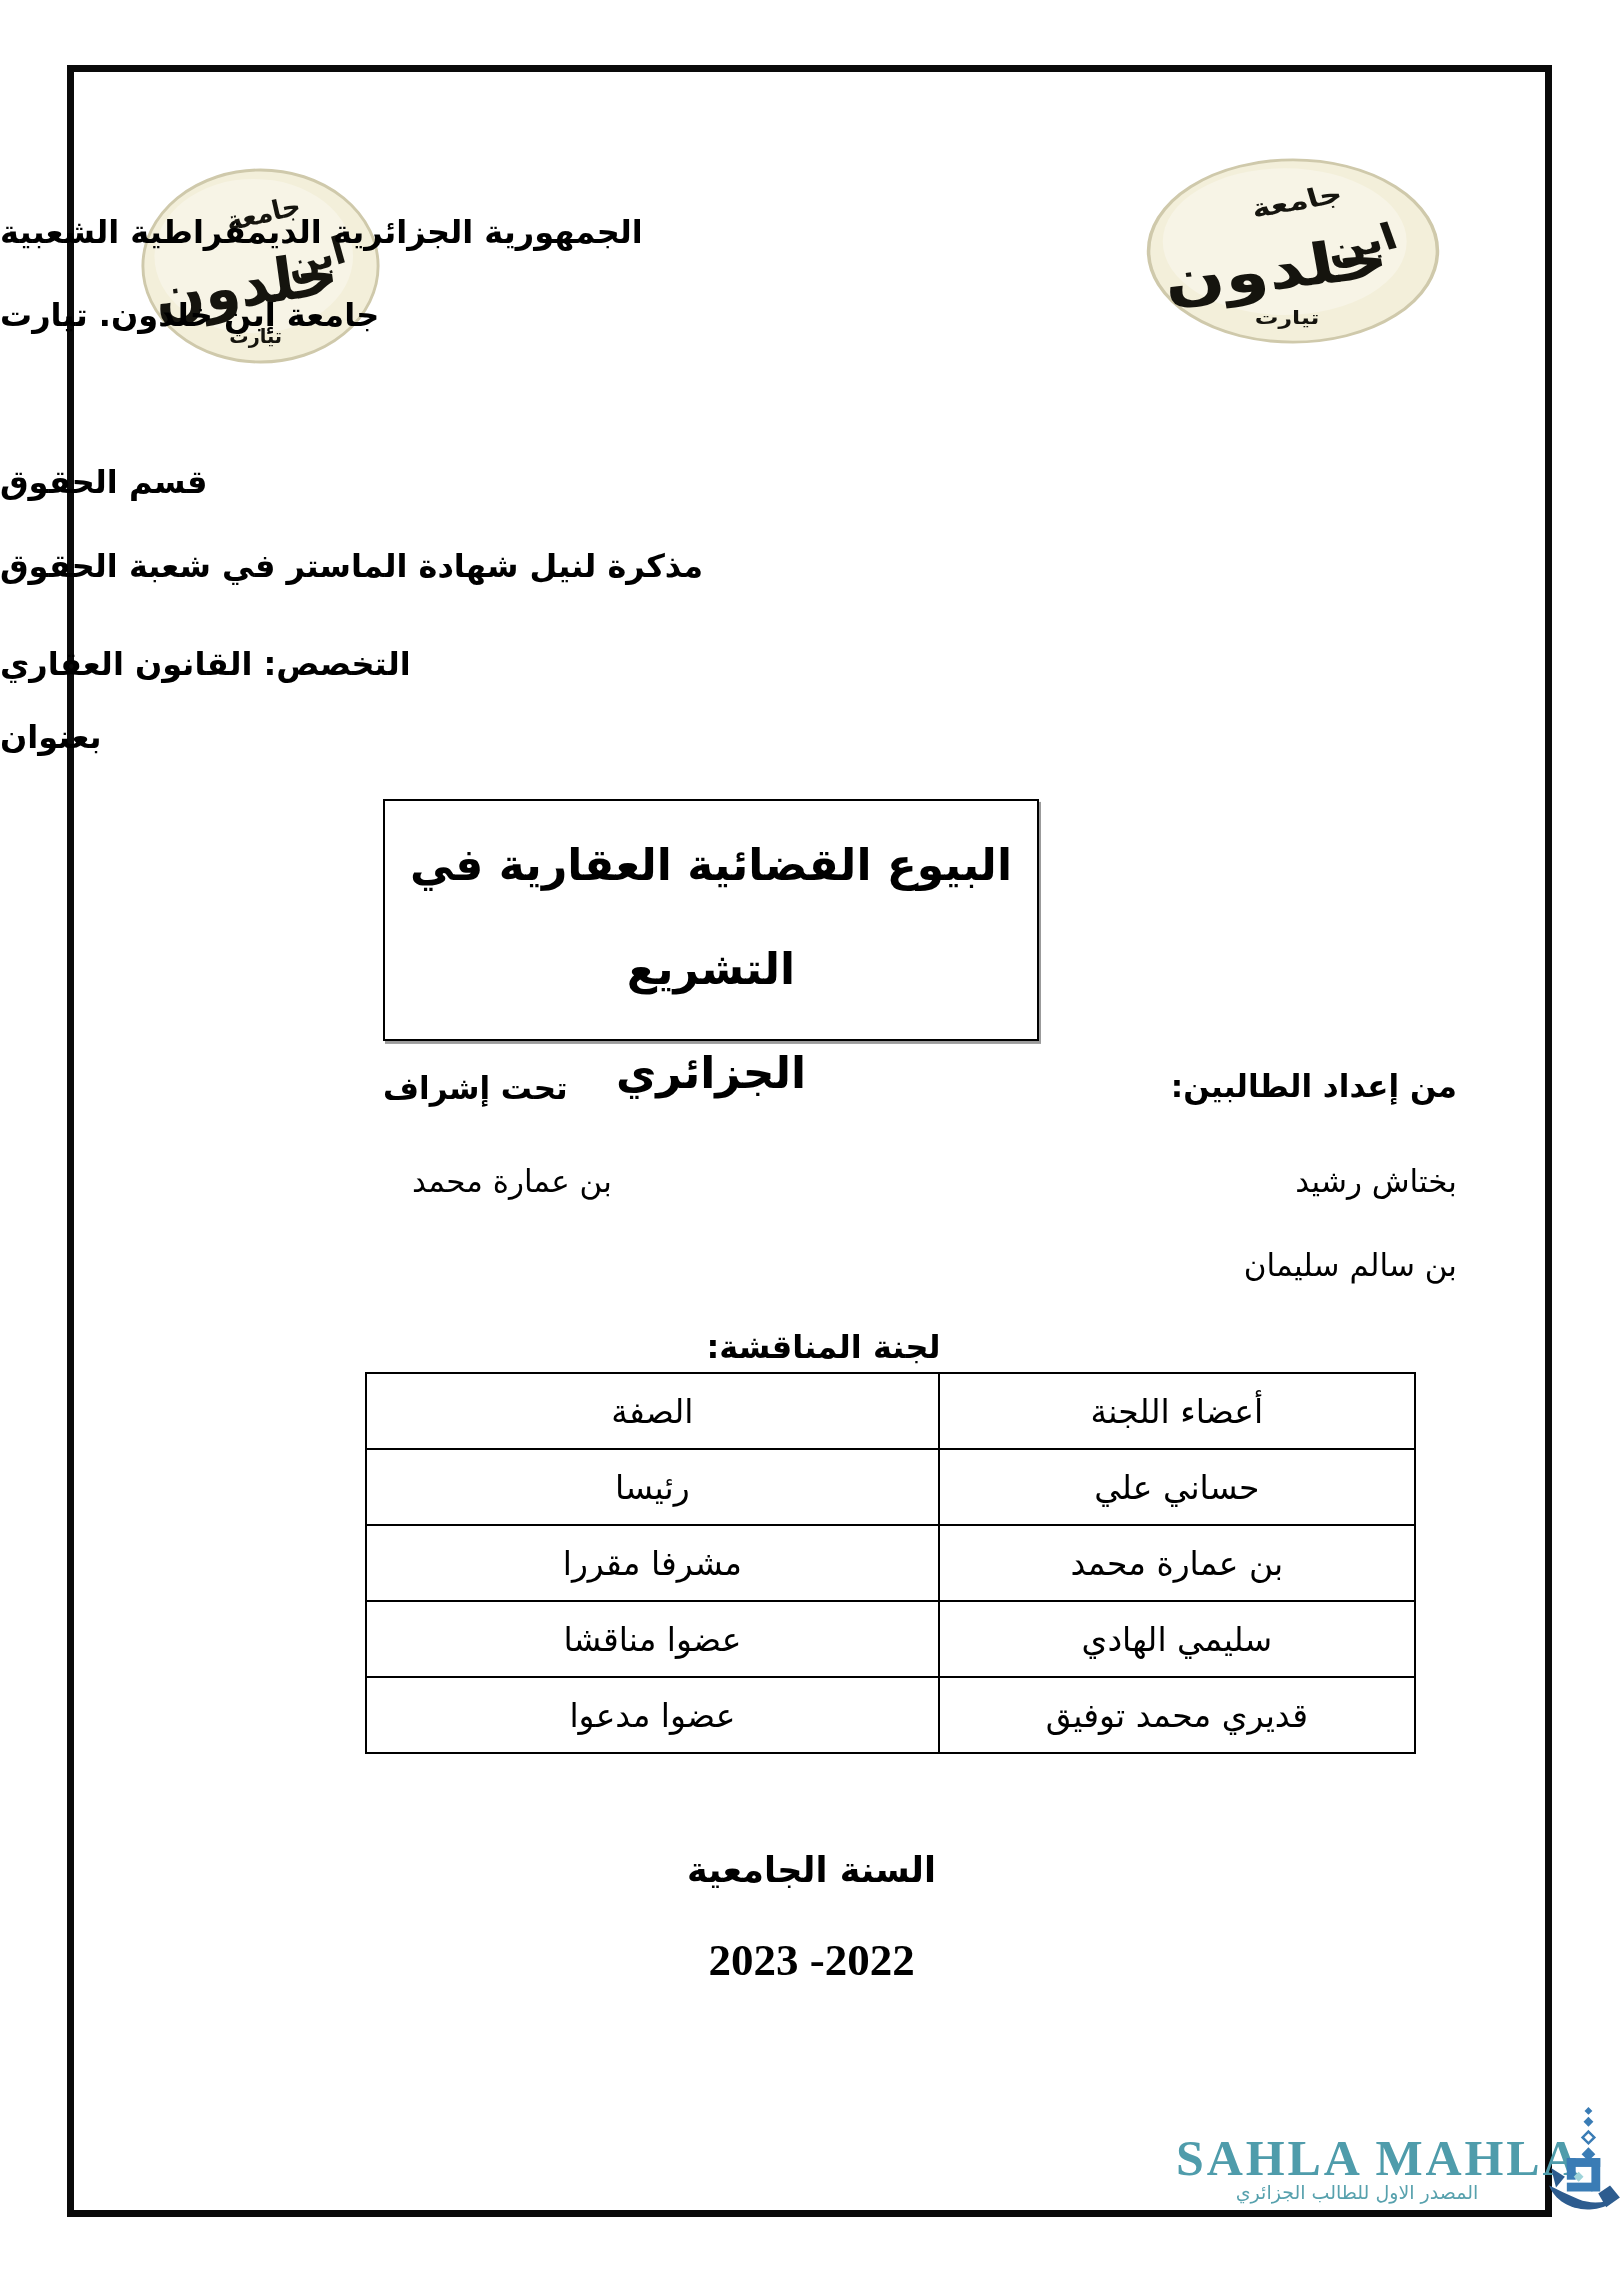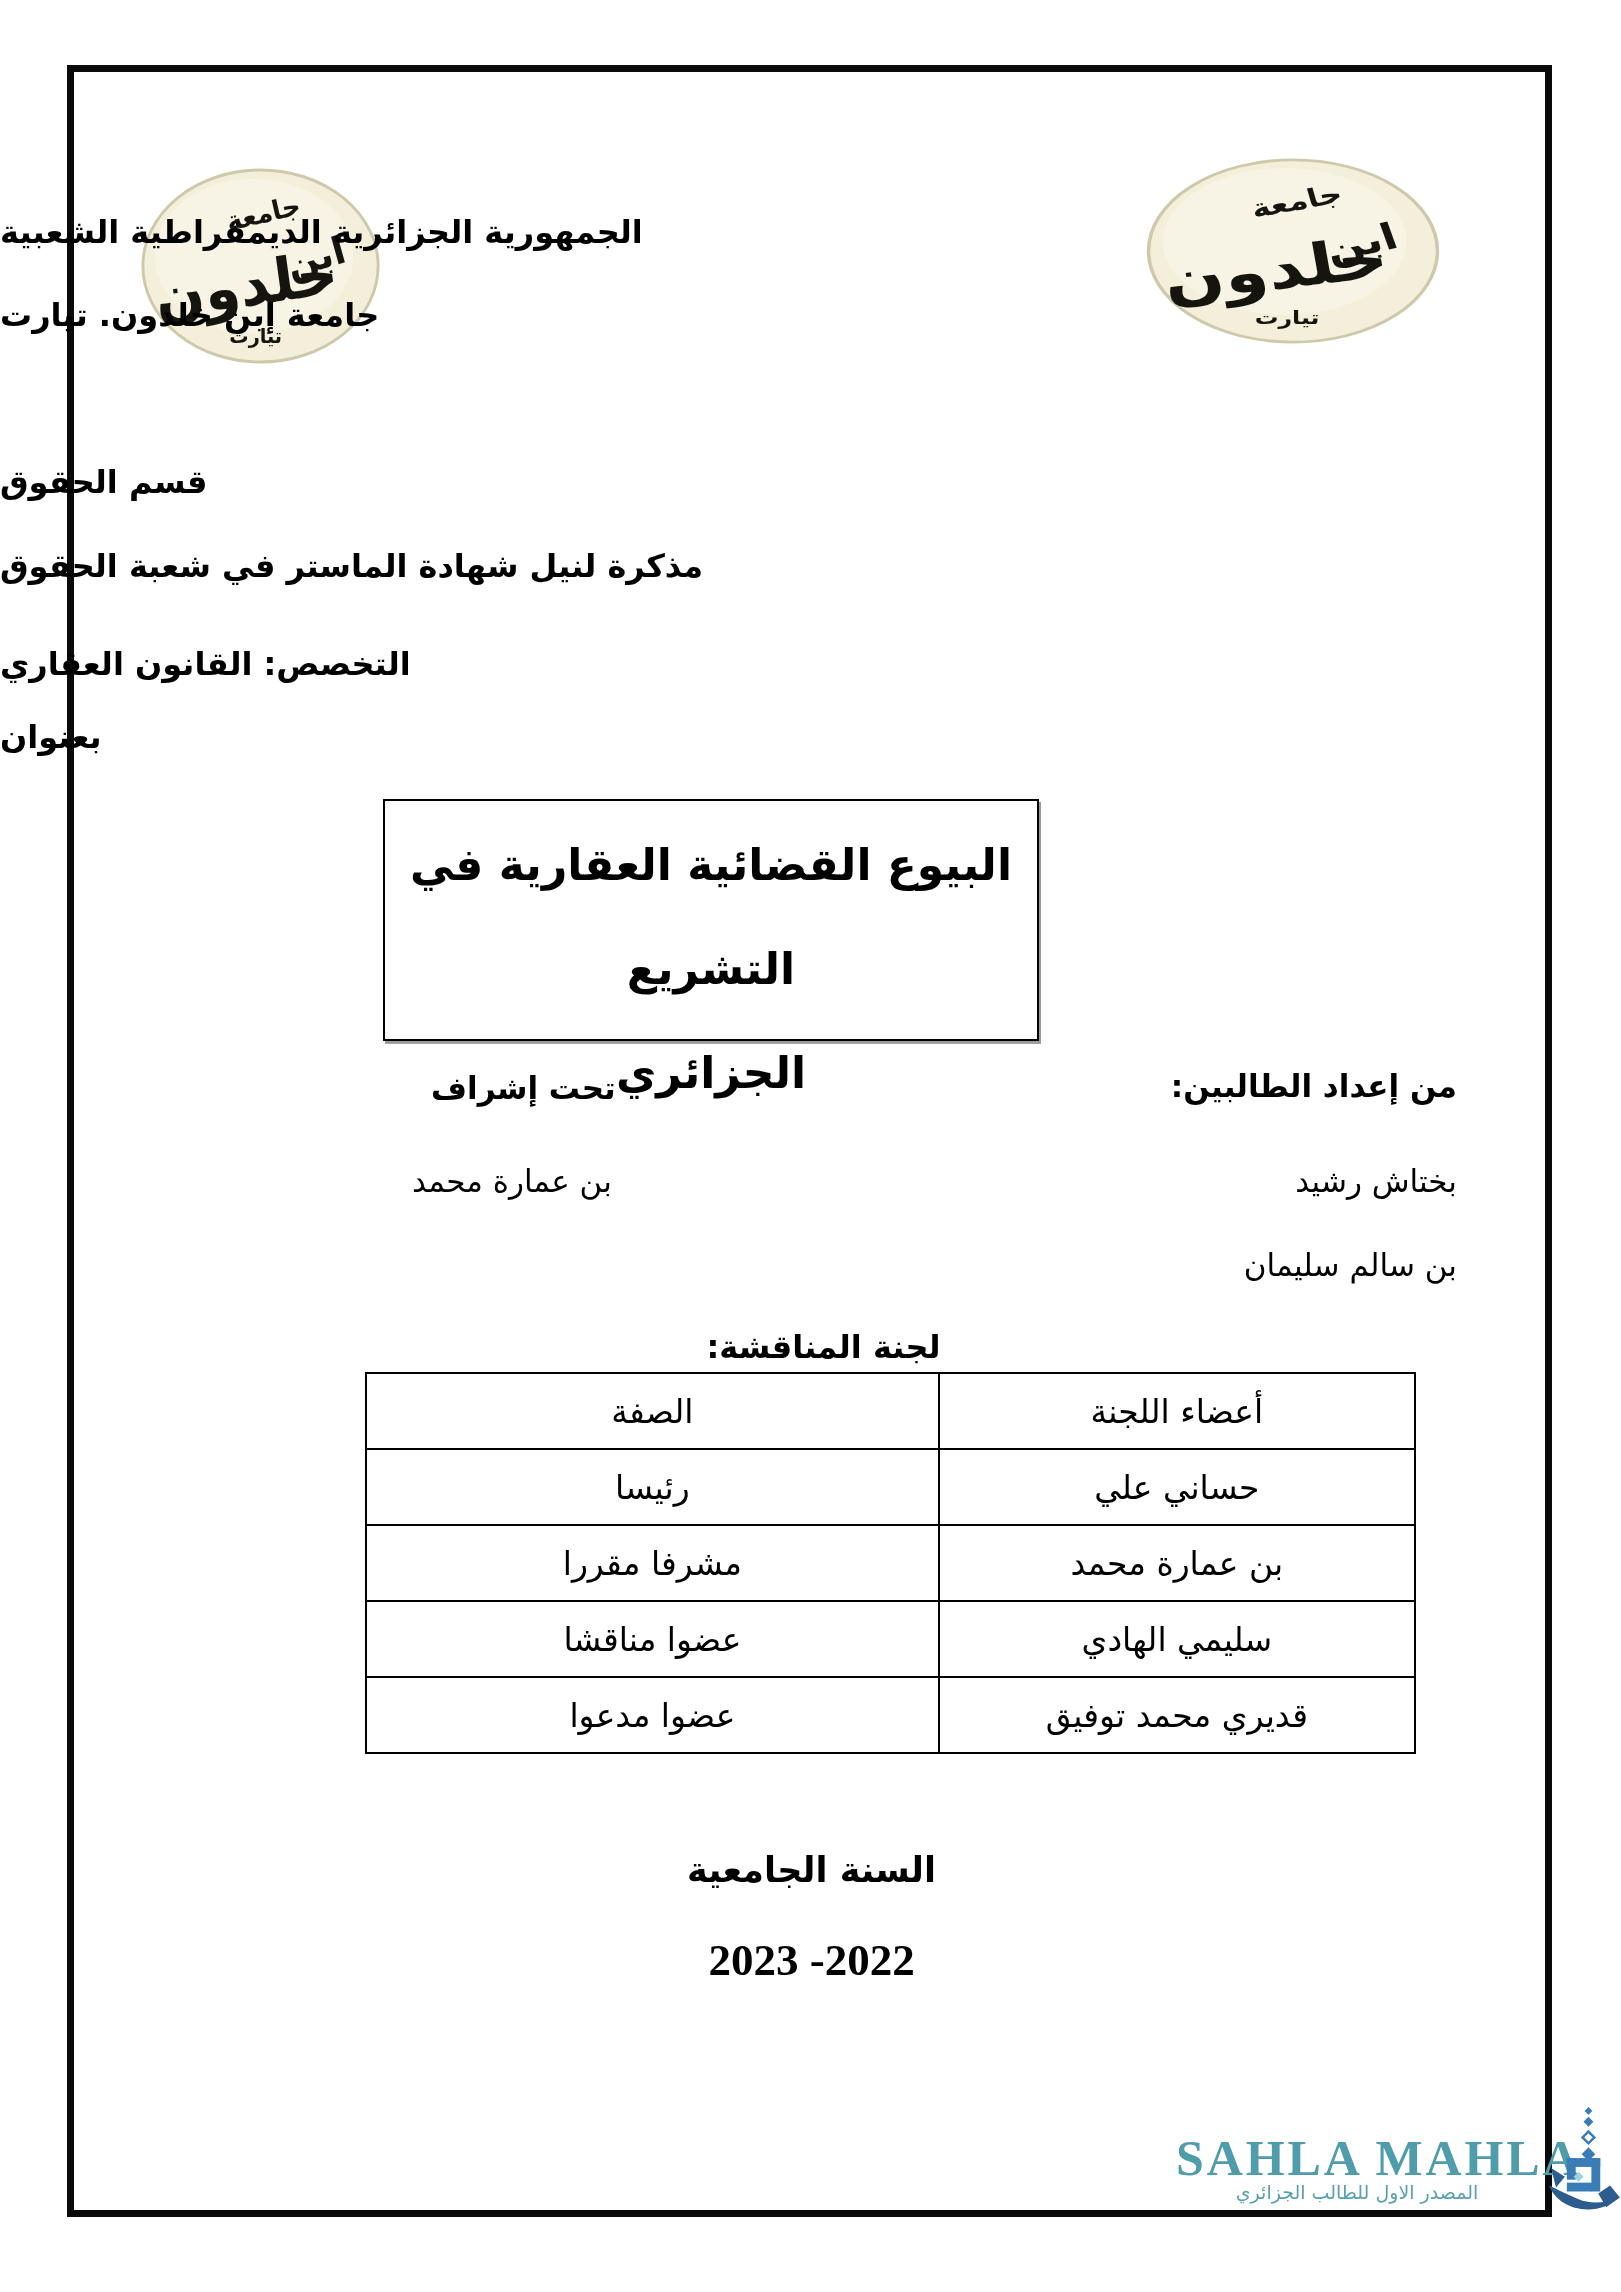--- a/index.html
+++ b/index.html
@@ -31,21 +31,21 @@
     border:2.9px solid #000;
     box-shadow:2px 2.9px 0 #9b9b9b;
     box-sizing:border-box;
     direction:rtl;text-align:center;
     font-weight:bold;font-size:44px;
     padding-top:11.8px;
   }
   .title-box div{line-height:104px;}
   .ar-label{
     position:absolute;direction:rtl;
-    font-weight:bold;font-size:31px;line-height:51px;white-space:nowrap;margin-left:48px;
+    font-weight:bold;font-size:31px;line-height:51px;white-space:nowrap;
   }
   .ar-name{
     position:absolute;direction:rtl;
     font-size:31px;line-height:51px;white-space:nowrap;
   }
   .committee-heading{
     position:absolute;left:0;top:1325px;width:1647px;
     text-align:center;direction:rtl;
     font-weight:bold;font-size:32px;line-height:45px;
   }

